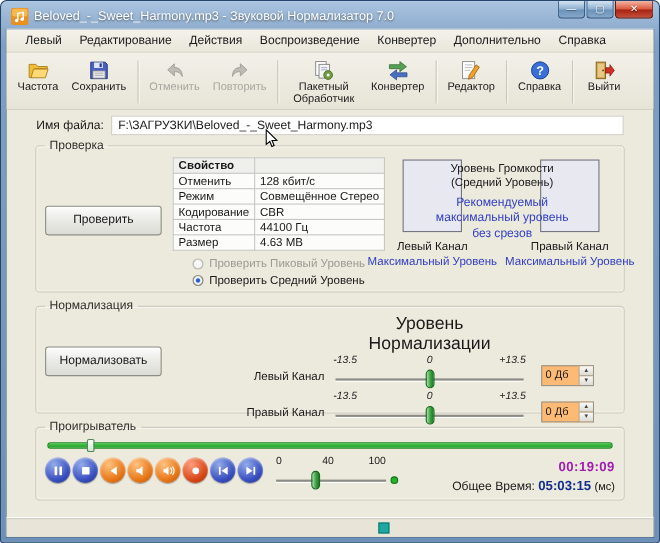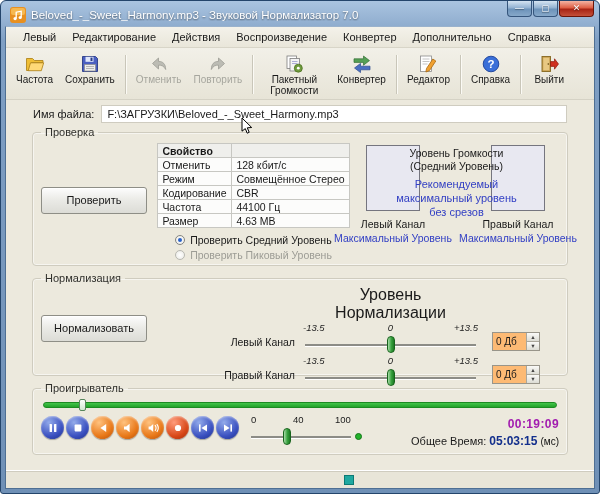--- a/index.html
+++ b/index.html
@@ -226,21 +226,21 @@
         <span class="tb-icon">
           <svg viewBox="0 0 20 20">
               <rect x="3" y="2" width="9.5" height="12.5" fill="#fff" stroke="#7d7d7d" stroke-width="0.8"></rect>
               <rect x="6" y="4.5" width="9.5" height="12.5" fill="#f4f4f4" stroke="#7d7d7d" stroke-width="0.8"></rect>
               <line x1="8" y1="7.5" x2="13.5" y2="7.5" stroke="#9a9ad0" stroke-width="0.8"></line>
               <line x1="8" y1="9.5" x2="13.5" y2="9.5" stroke="#9a9ad0" stroke-width="0.8"></line>
               <circle cx="14.3" cy="14.2" r="4" fill="#6f9a3e" stroke="#4c721f" stroke-width="0.8"></circle>
               <circle cx="14.3" cy="14.2" r="1.4" fill="#fff"></circle>
             </svg>
         </span>
-        <span class="tb-label">Пакетный Громкости</span>
+        <span class="tb-label">Пакетный Обработчик</span>
       </div>
       <div class="tb-btn">
         <span class="tb-icon">
           <svg viewBox="0 0 20 20">
               <path d="M2 6.2h9.5V3.4L17.5 8l-6 4.6V9.8H2z" fill="#55a055" stroke="#356f35" stroke-width="0.7" transform="translate(0,-1.4)"></path>
               <path d="M18 12.2H8.5V9.4L2.5 14l6 4.6v-2.8H18z" fill="#4a6fc1" stroke="#2c4a8e" stroke-width="0.7"></path>
             </svg>
         </span>
         <span class="tb-label">Конвертер</span>
       </div>
@@ -317,27 +317,27 @@
                 <td class="c-name">Частота</td>
                 <td class="c-val">44100 Гц</td>
               </tr>
               <tr>
                 <td class="c-name">Размер</td>
                 <td class="c-val">4.63 MB</td>
               </tr>
             </tbody>
               </table>
             <div class="radios">
+              <span class="radio disabled">
+                <span class="rb"></span>
+                <span>Проверить Пиковый Уровень</span>
+              </span>
               <span class="radio checked">
                 <span class="rb"></span>
                 <span>Проверить Средний Уровень</span>
-              </span>
-              <span class="radio disabled">
-                <span class="rb"></span>
-                <span>Проверить Пиковый Уровень</span>
               </span>
             </div>
           </div>
           <div class="check-right">
             <div class="meter meterL"></div>
             <div class="meter meterR"></div>
             <div class="voltext">
               <div class="vol-heading">Уровень Громкости (Средний Уровень)</div>
               <div class="vol-note">Рекомендуемый максимальный уровень без срезов</div>
             </div>

